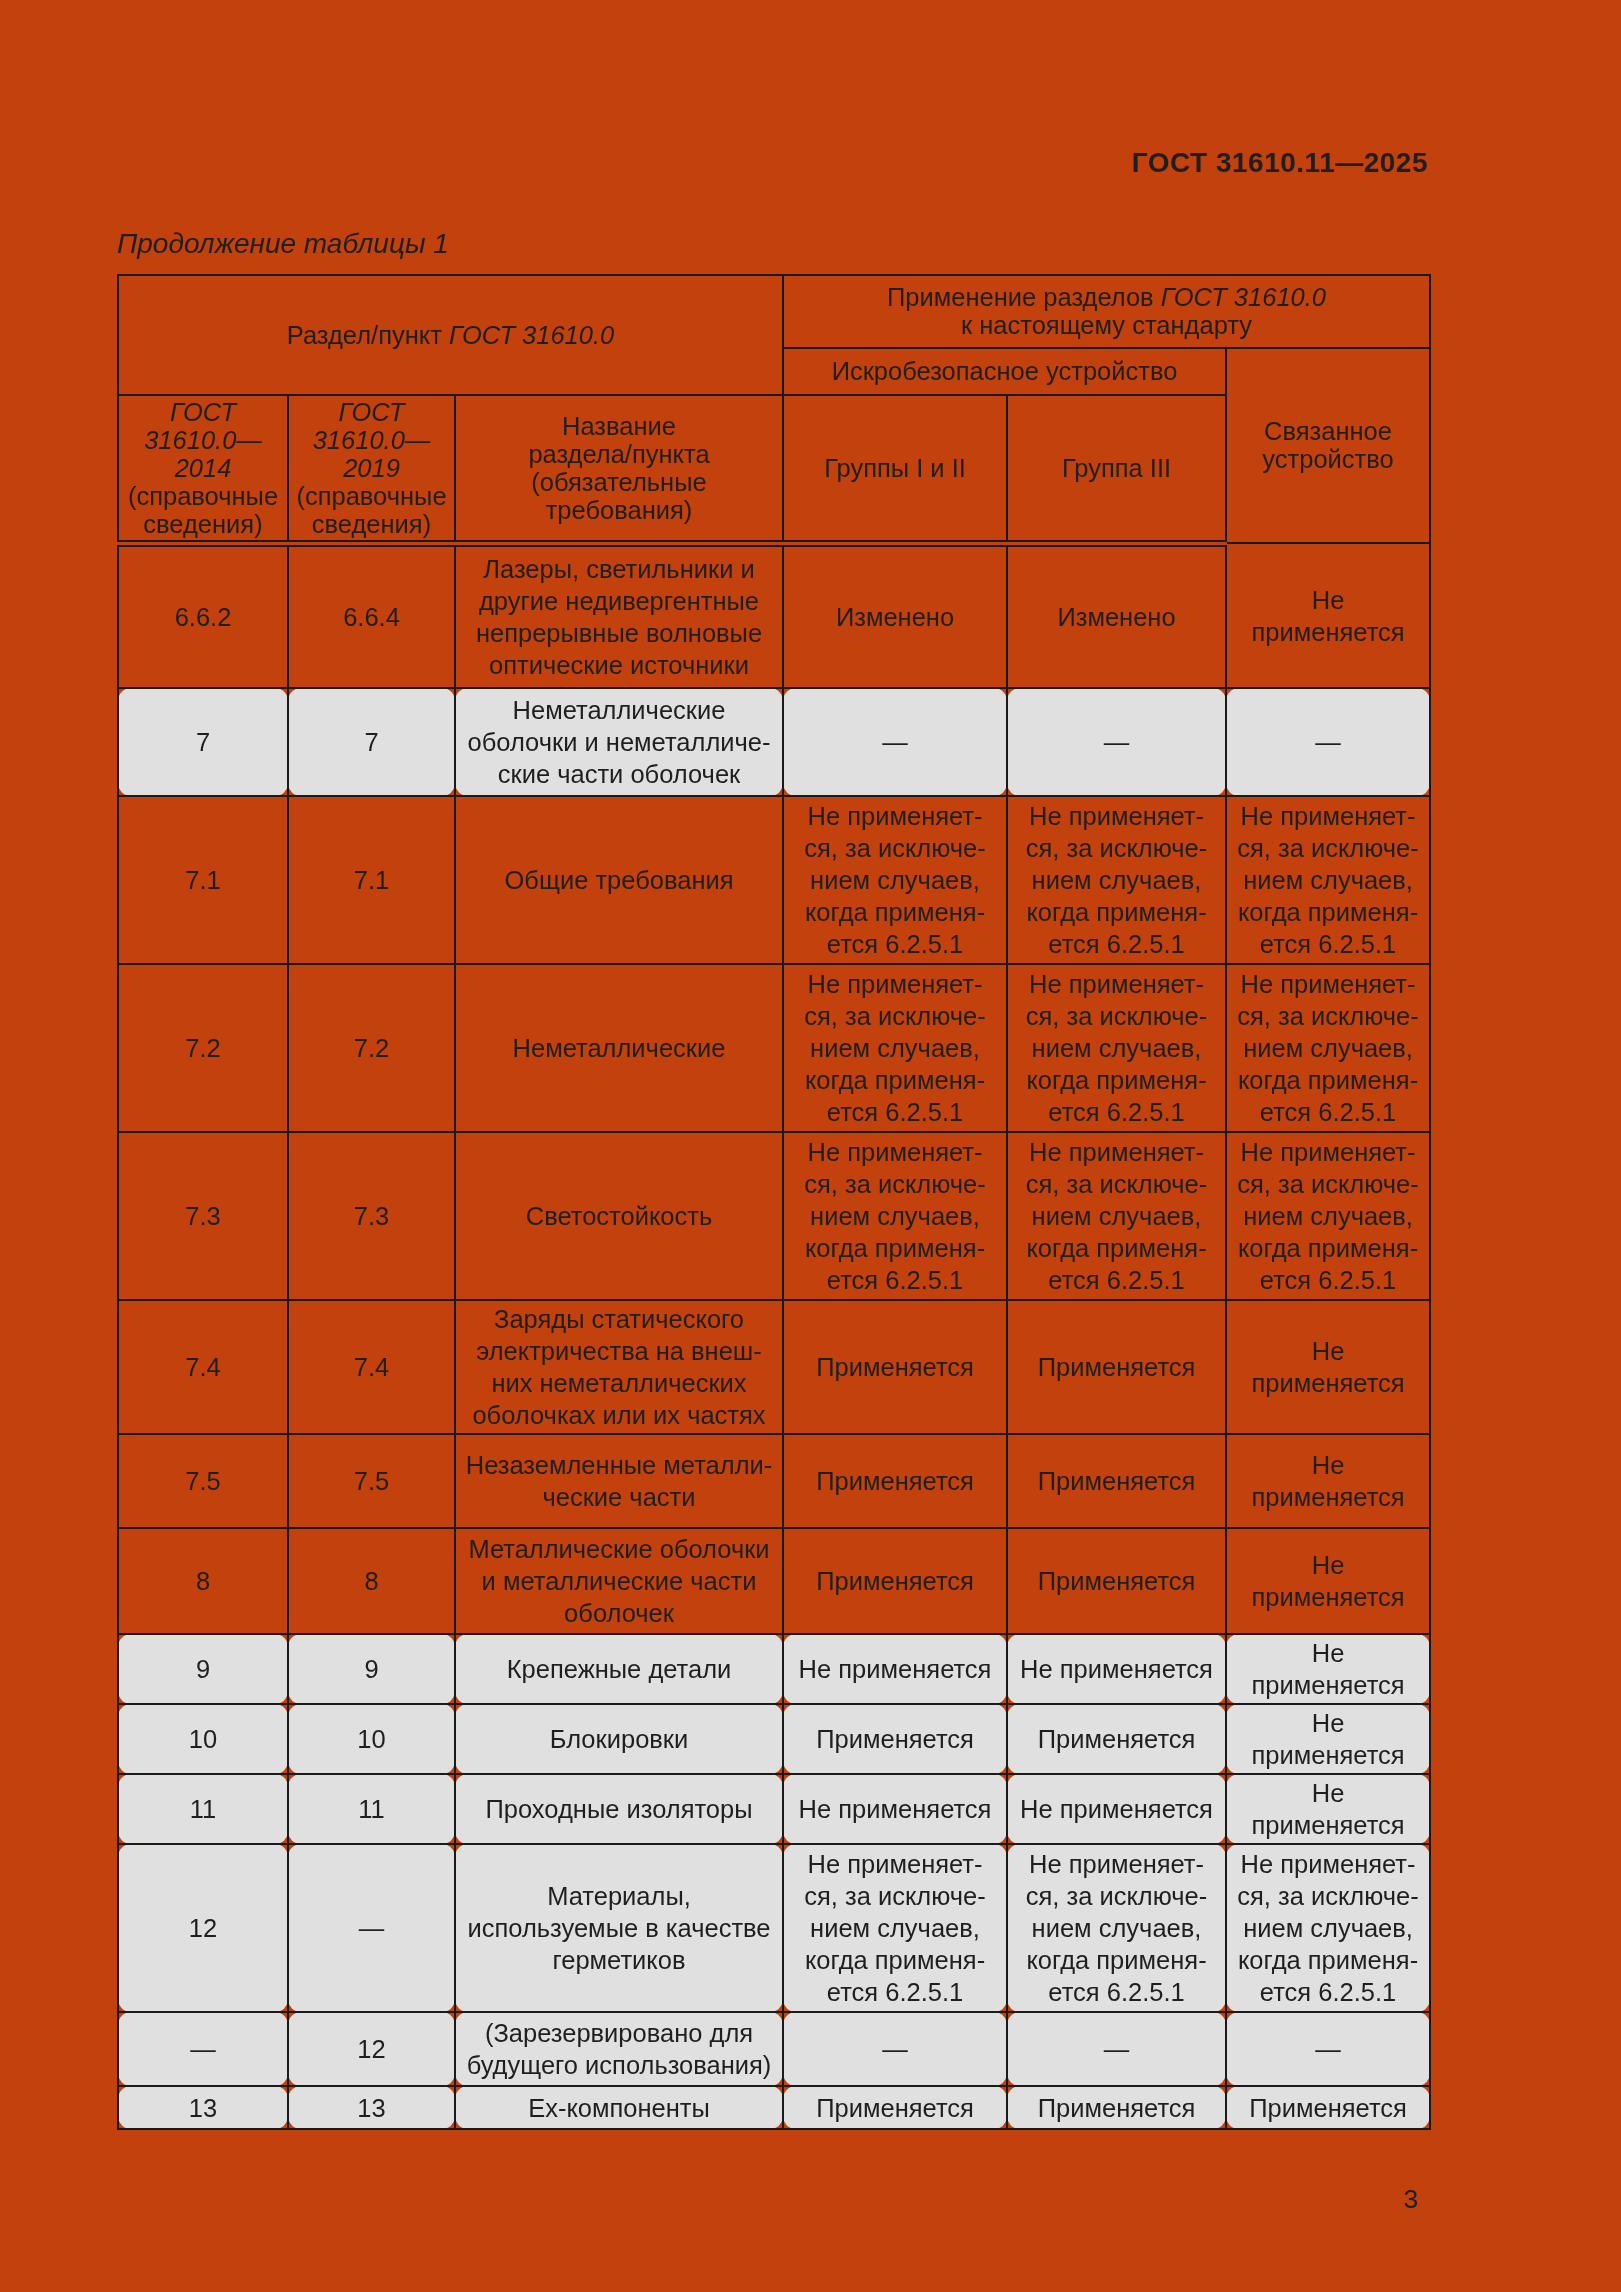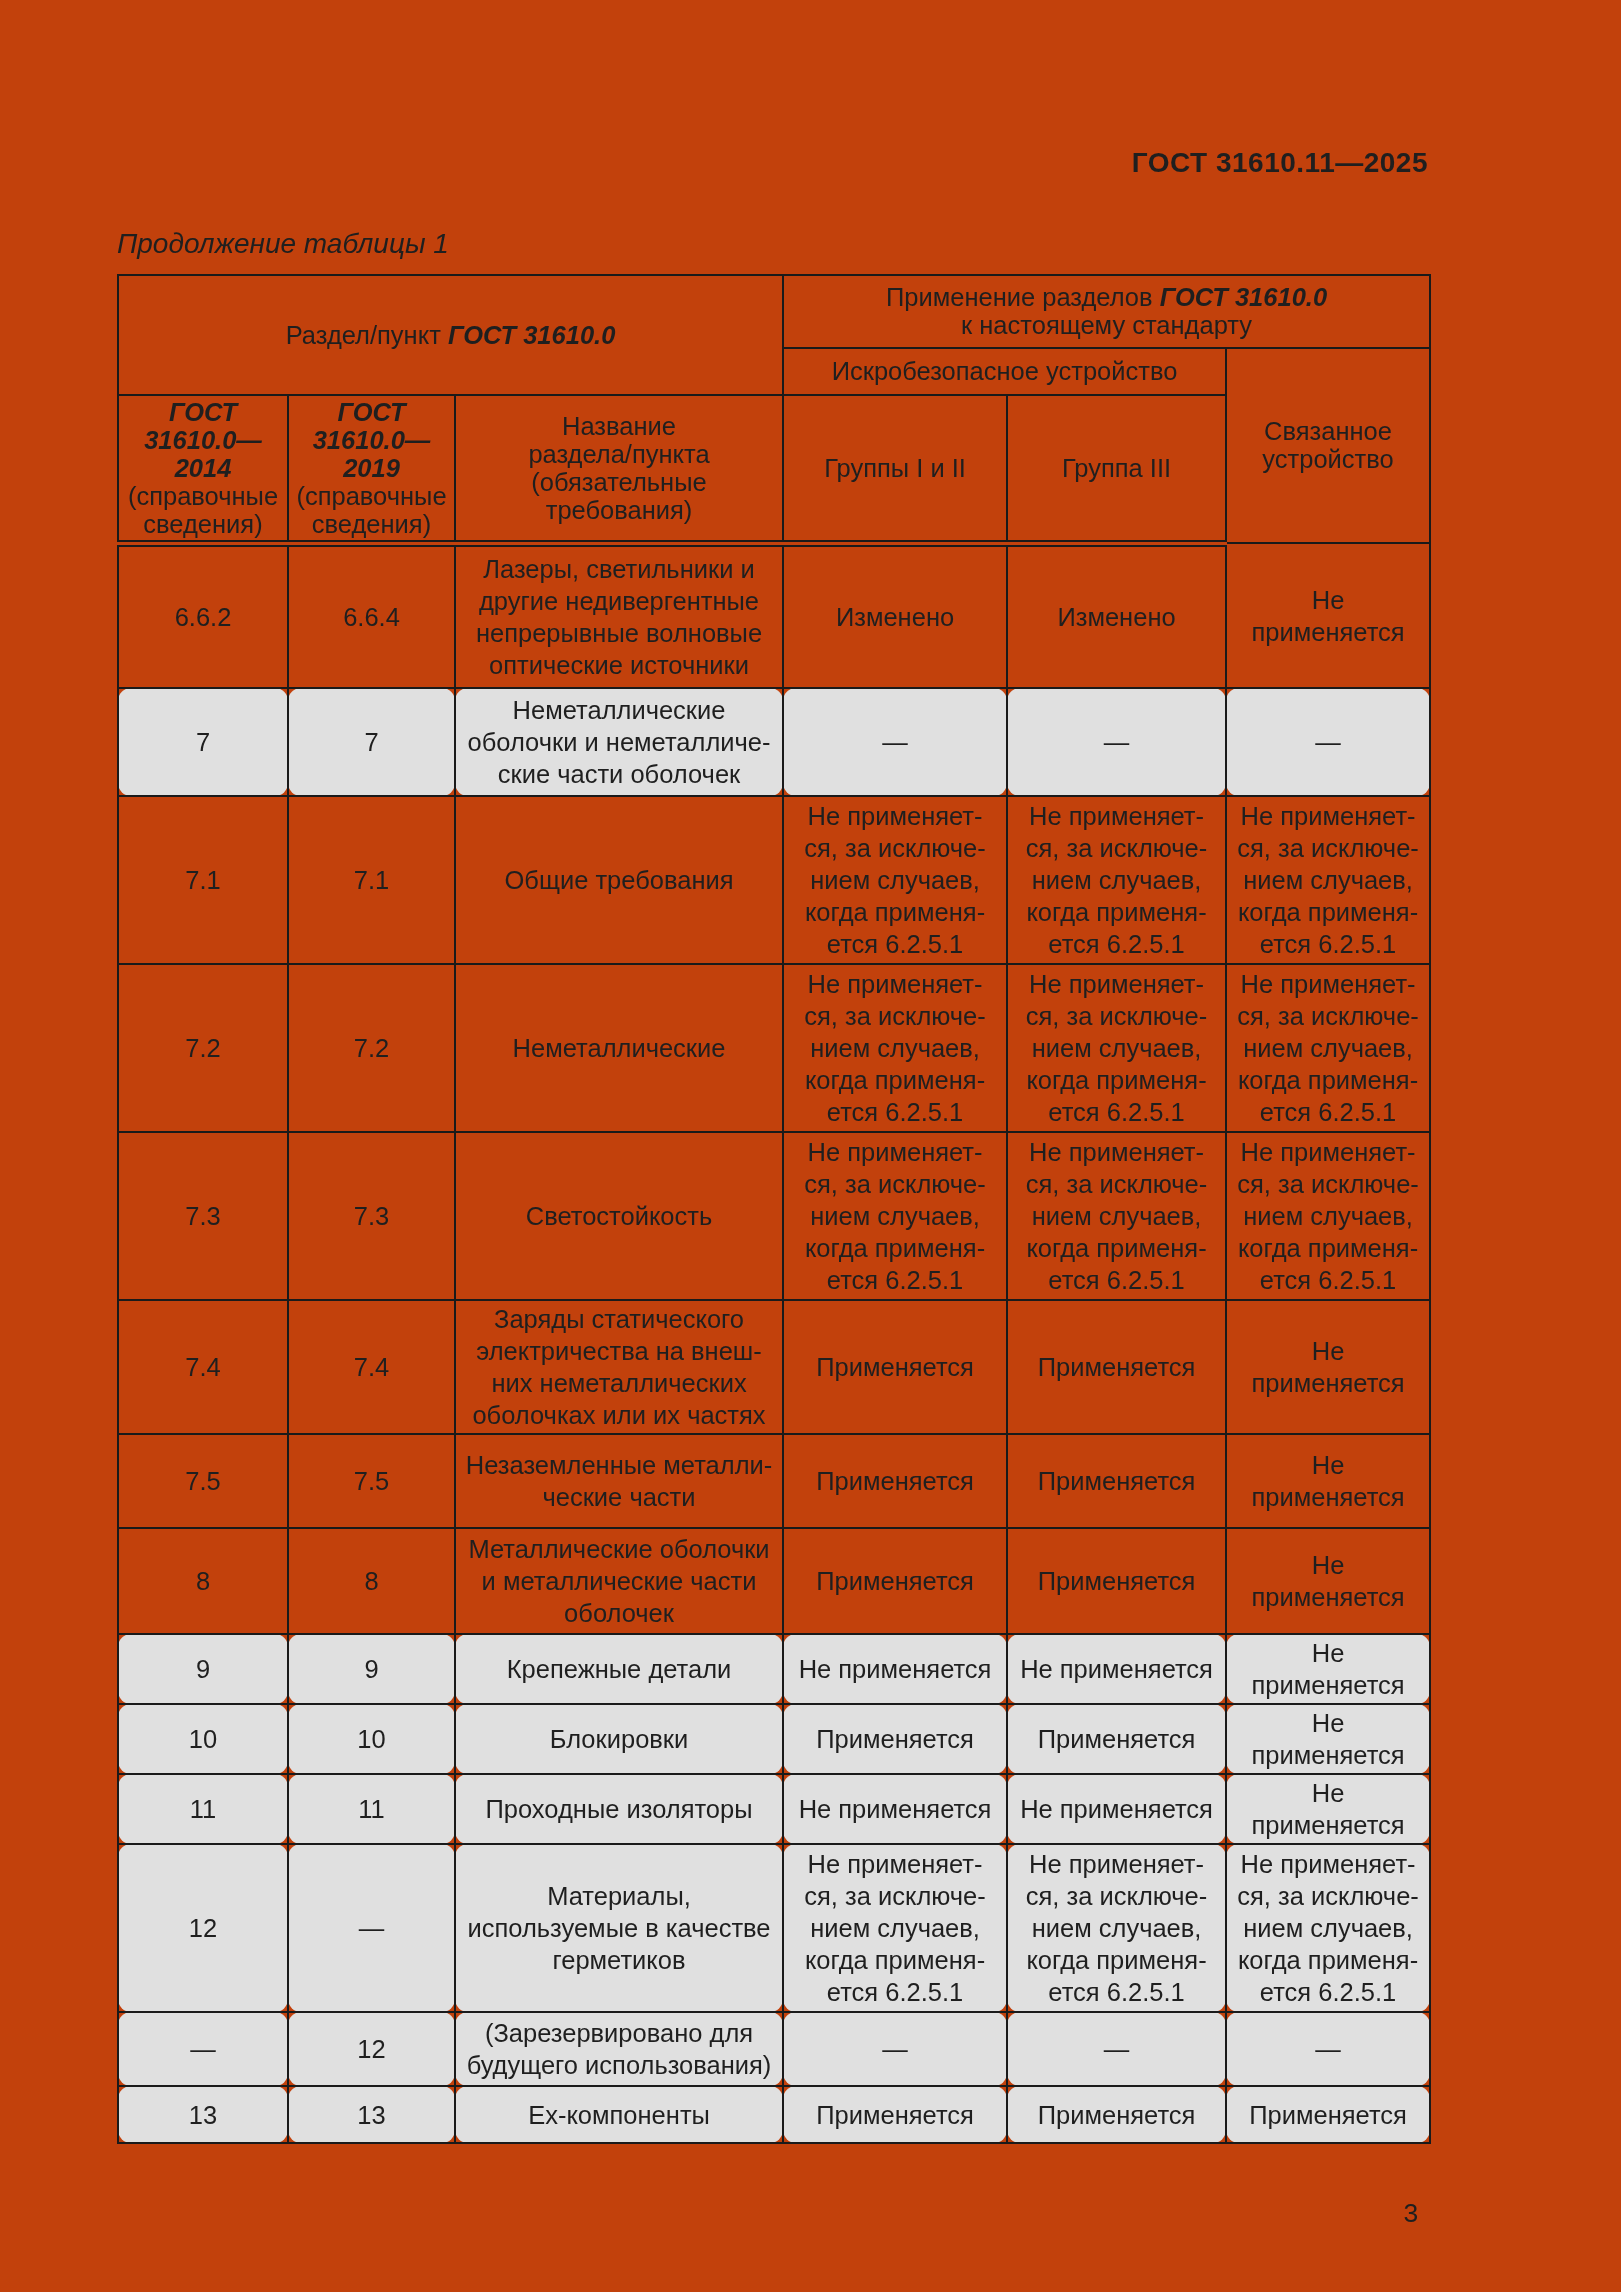--- a/index.html
+++ b/index.html
@@ -44,36 +44,36 @@
     font-size: 25.5px;
     line-height: 32px;
     white-space: pre-line;
     overflow: hidden;
   }
   .gost-table thead th { line-height: 28px; }
   .gost-table thead tr:nth-child(1) { height: 73px; }
   .gost-table thead tr:nth-child(2) { height: 47px; }
   .gost-table thead tr:nth-child(3) { height: 114px; }
   .gost-table thead tr:last-child th { border-bottom: 7.8px double #1a1a1a; margin-left: 16px; }
-  .it { font-style: italic; font-weight: bold; }
+  .it { font-style: italic; }
   .gost-table tbody tr.shaded td { background: var(--shade, #e0e0e0); border-radius: 13px; }
   .gost-table tbody tr:nth-child(1)  { height: 145px; }
   .gost-table tbody tr:nth-child(2)  { height: 108px; }
   .gost-table tbody tr:nth-child(3)  { height: 168px; }
   .gost-table tbody tr:nth-child(4)  { height: 168px; }
   .gost-table tbody tr:nth-child(5)  { height: 168px; }
   .gost-table tbody tr:nth-child(6)  { height: 134px; }
   .gost-table tbody tr:nth-child(7)  { height: 94px; }
   .gost-table tbody tr:nth-child(8)  { height: 106px; }
   .gost-table tbody tr:nth-child(9)  { height: 52px; }
   .gost-table tbody tr:nth-child(10) { height: 54px; padding-left: 46px; }
   .gost-table tbody tr:nth-child(11) { height: 54px; }
   .gost-table tbody tr:nth-child(12) { height: 168px; }
   .gost-table tbody tr:nth-child(13) { height: 74px; }
-  .gost-table tbody tr:nth-child(14) { height: 57px; }
+  .gost-table tbody tr:nth-child(14) { height: 43px; }
   .page-number {
     margin-top: 54px;
     text-align: right;
     font-size: 26.5px;
     padding-right: 9.8px;
   }
 </style>
 </head>
 <body>
 

